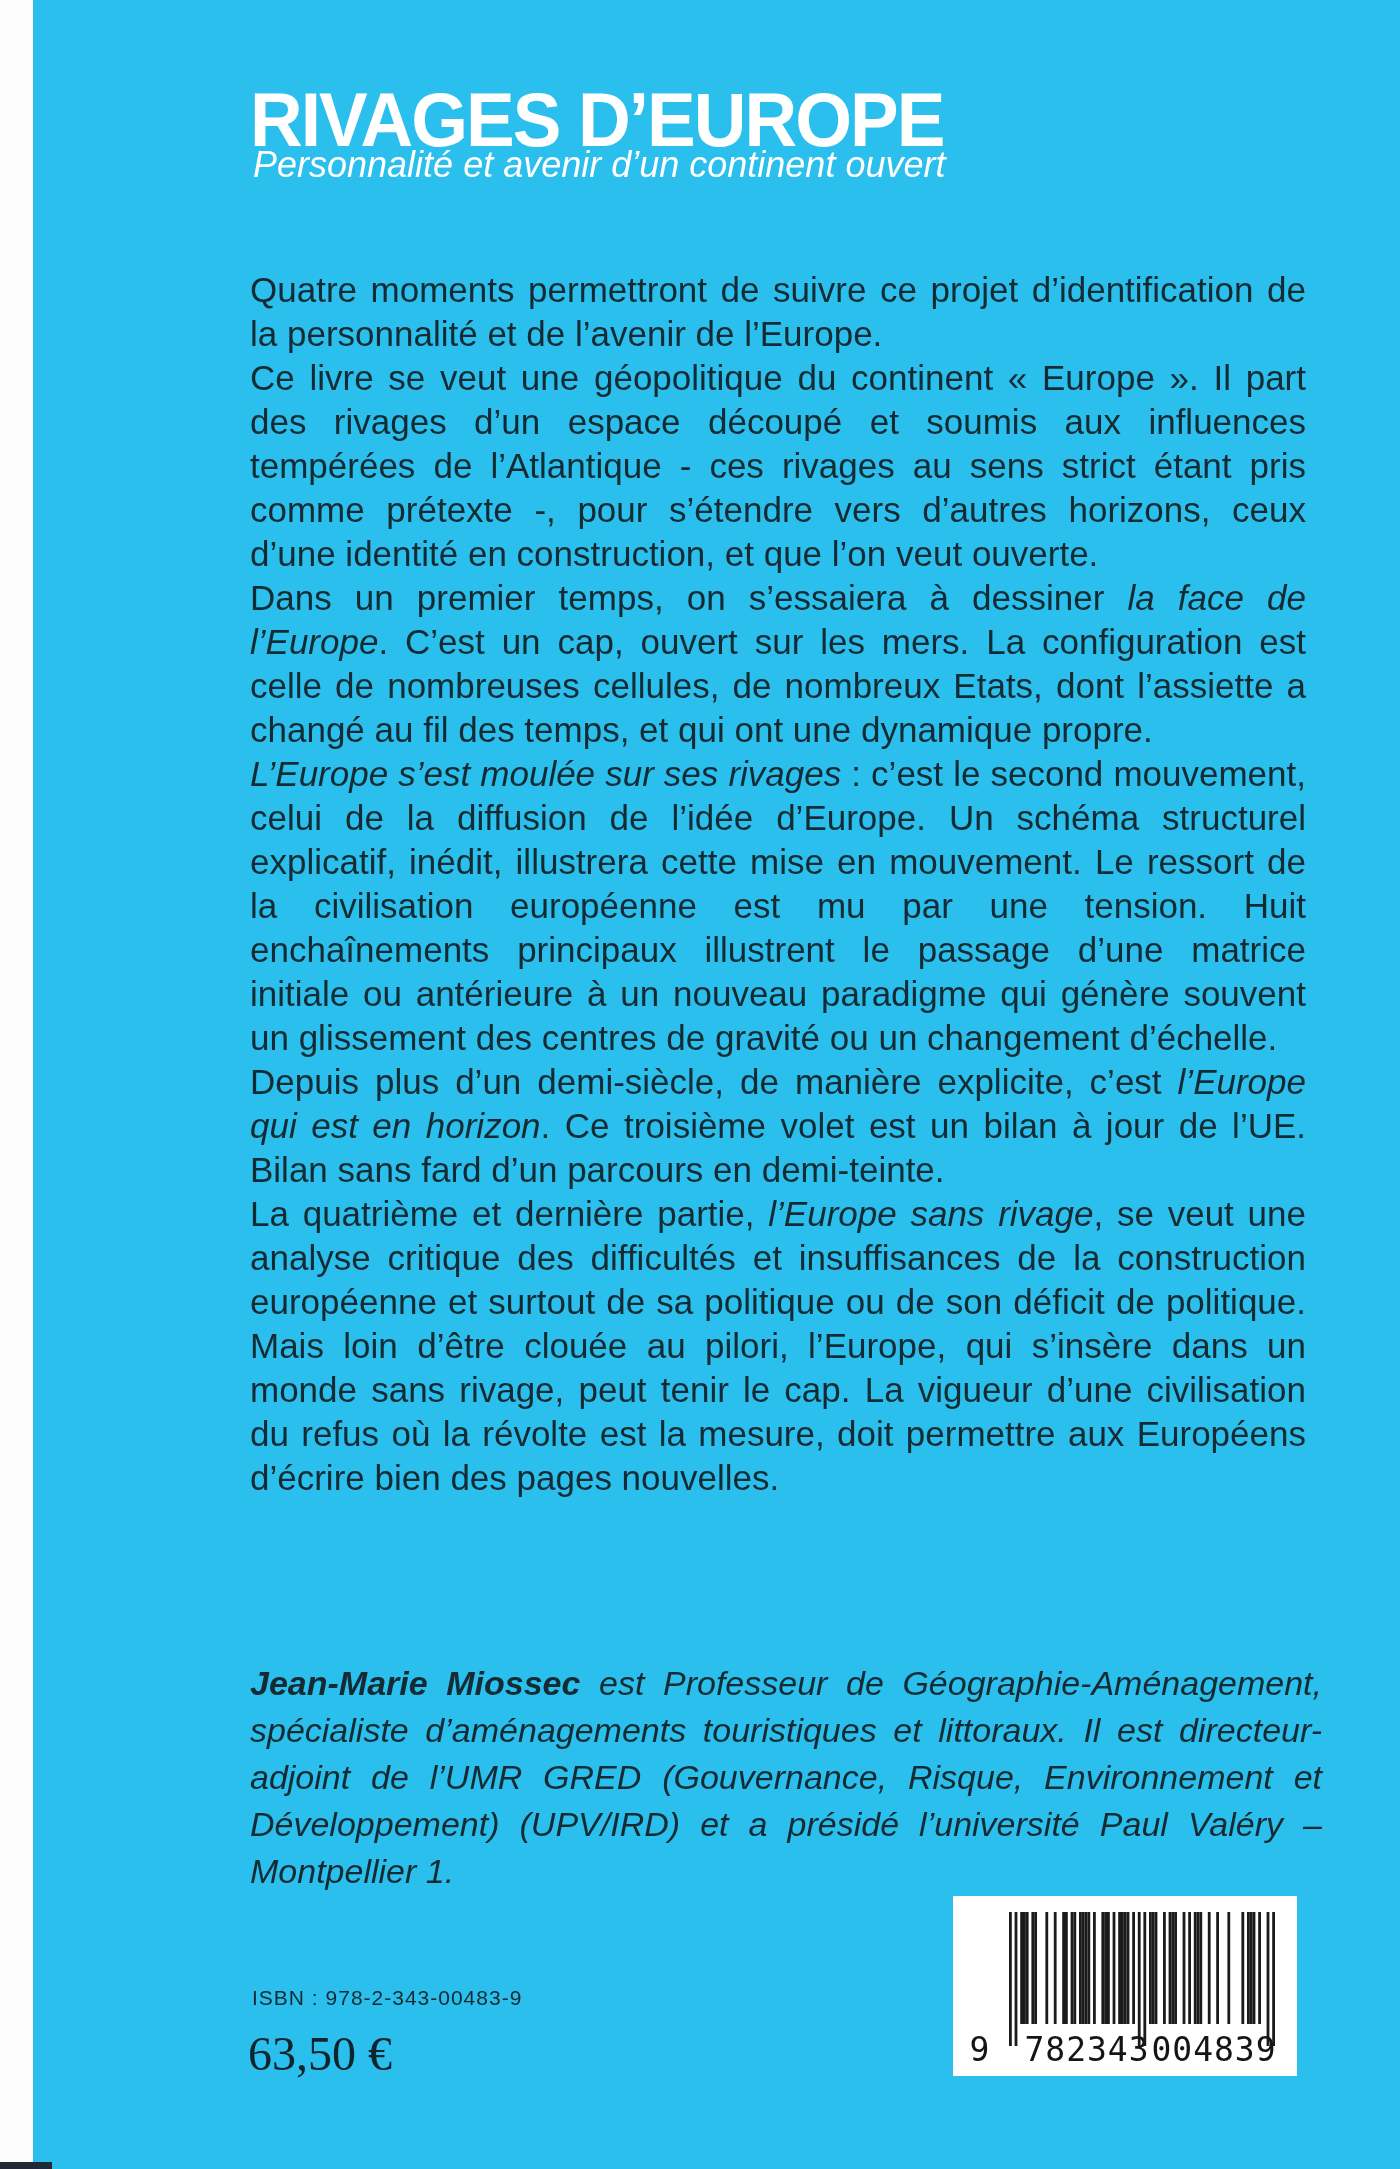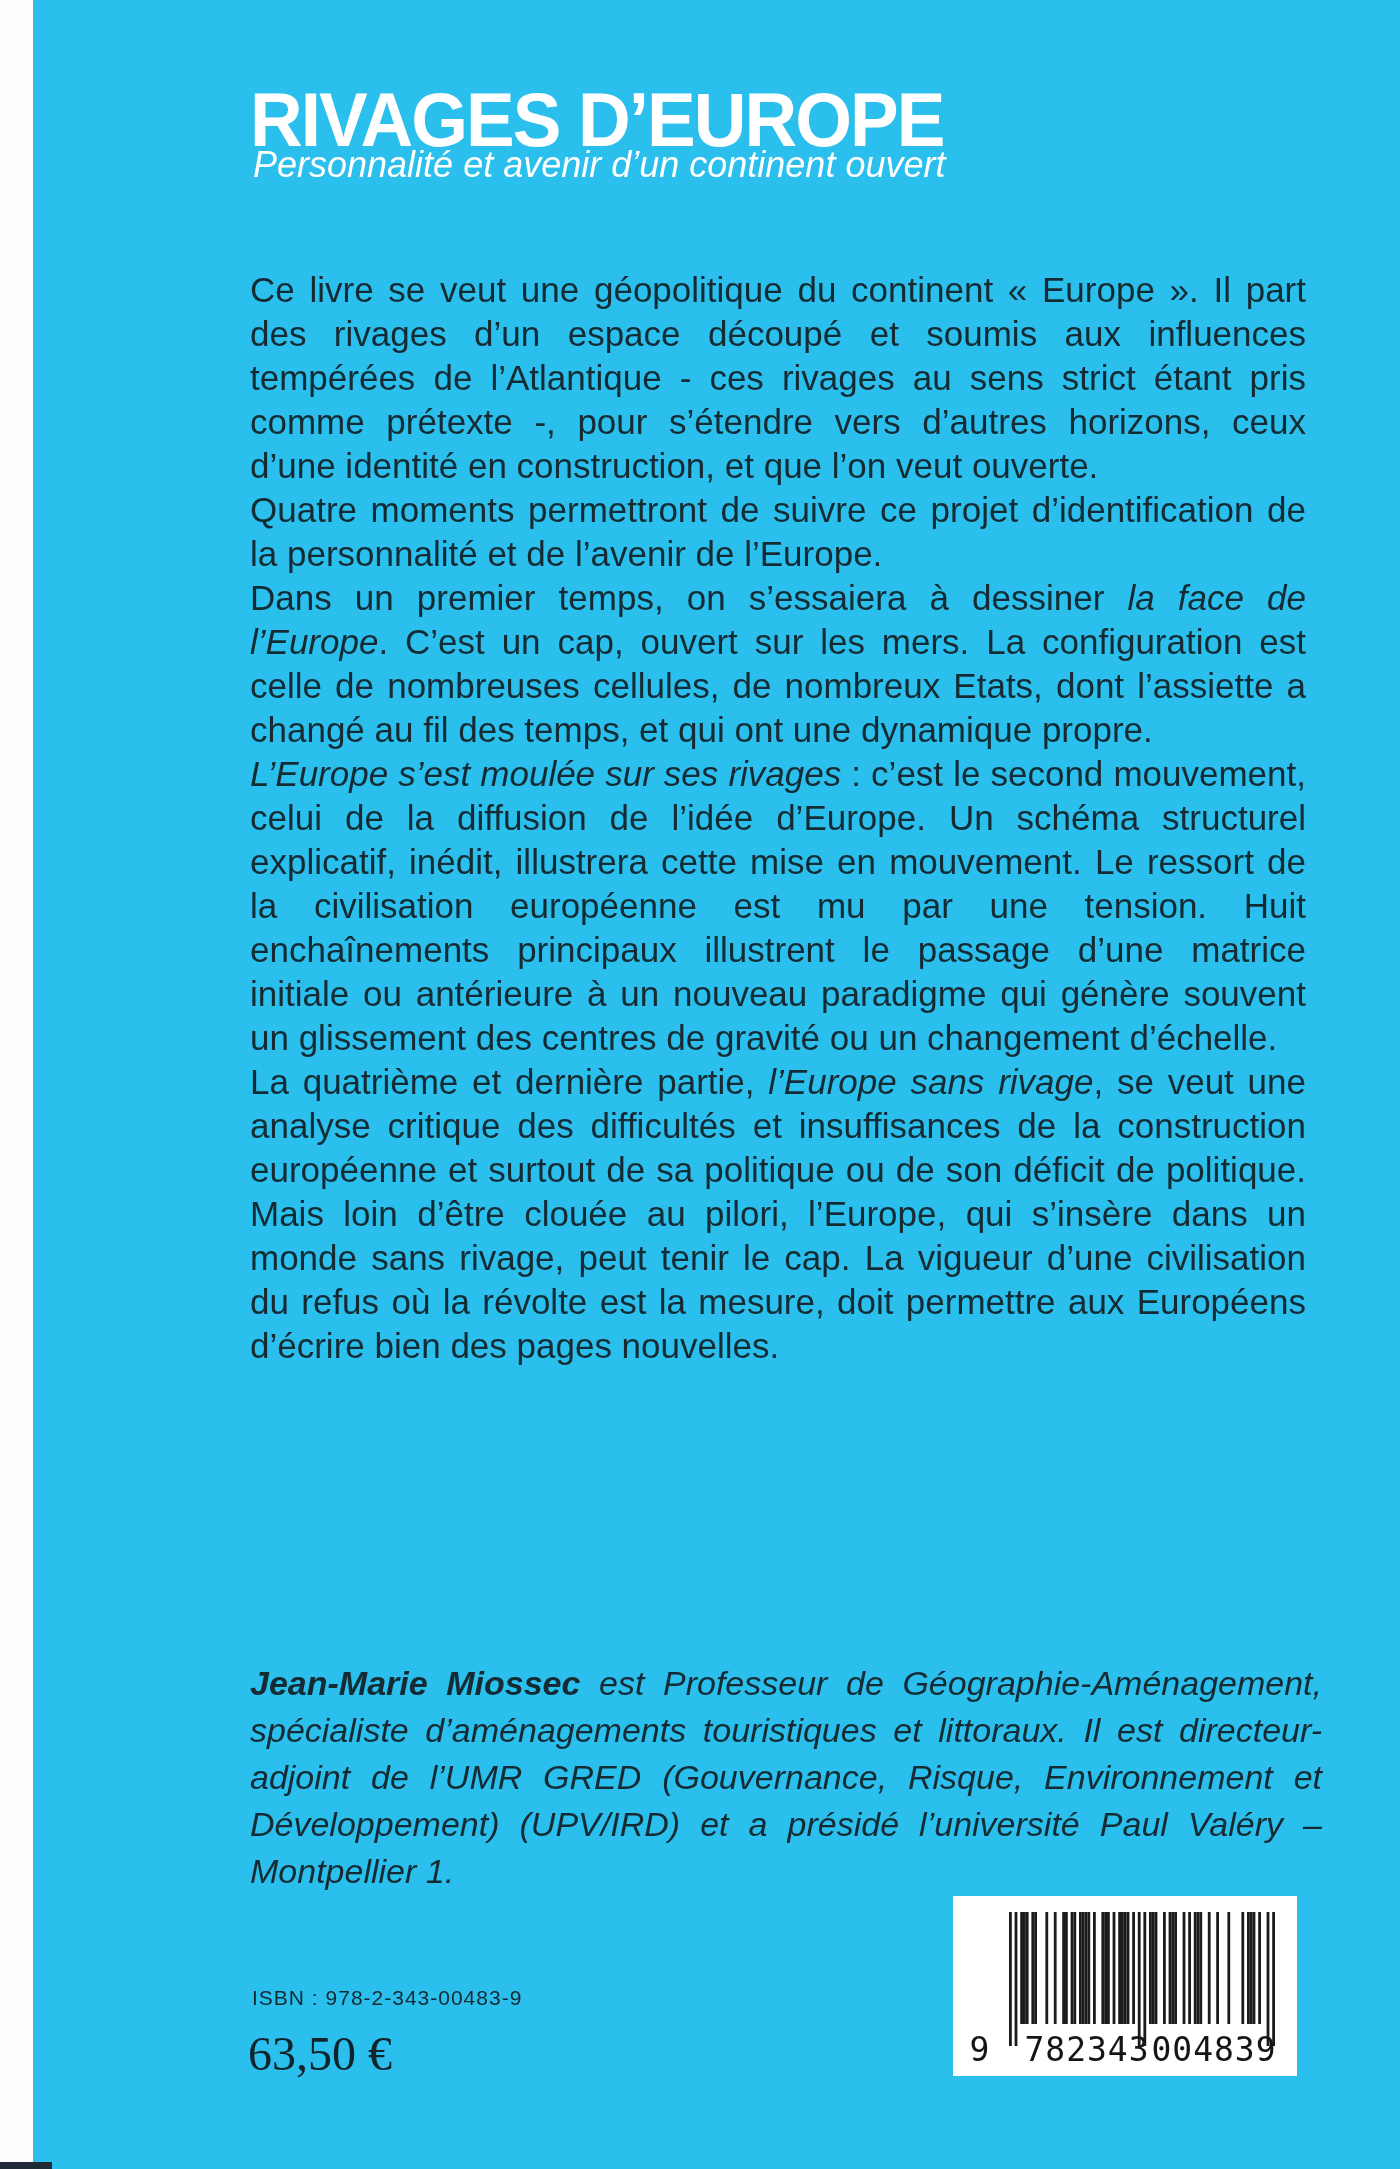--- a/index.html
+++ b/index.html
@@ -76,24 +76,25 @@
 </head>
 <body>
 
 <div class="left-strip"></div>
 <div class="corner-mark"></div>
 
 <div class="book-title">RIVAGES D’EUROPE</div>
 <div class="book-subtitle">Personnalité et avenir d’un continent ouvert</div>
 
 <div class="synopsis">
+    <p><span>Quatre moments permettront de suivre ce projet d’identification de la personnalité et de l’avenir de l’Europe.</span></p>
     <p><span>Ce livre se veut une géopolitique du continent « Europe ». Il part des rivages d’un espace découpé et soumis aux influences tempérées de l’Atlantique - ces rivages au sens strict étant pris comme prétexte -, pour s’étendre vers d’autres horizons, ceux d’une identité en construction, et que l’on veut ouverte.</span></p>
-    <p><span>Quatre moments permettront de suivre ce projet d’identification de la personnalité et de l’avenir de l’Europe.</span></p>
     <p><span>Dans un premier temps, on s’essaiera à dessiner </span><span class="seg-italic">la face de l’Europe</span><span>. C’est un cap, ouvert sur les mers. La configuration est celle de nombreuses cellules, de nombreux Etats, dont l’assiette a changé au fil des temps, et qui ont une dynamique propre.</span></p>
     <p><span class="seg-italic">L’Europe s’est moulée sur ses rivages</span><span> : c’est le second mouvement, celui de la diffusion de l’idée d’Europe. Un schéma structurel explicatif, inédit, illustrera cette mise en mouvement. Le ressort de la civilisation européenne est mu par une tension. Huit enchaînements principaux illustrent le passage d’une matrice initiale ou antérieure à un nouveau paradigme qui génère souvent un glissement des centres de gravité ou un changement d’échelle.</span></p>
+    <p><span>Depuis plus d’un demi-siècle, de manière explicite, c’est </span><span class="seg-italic">l’Europe qui est en horizon</span><span>. Ce troisième volet est un bilan à jour de l’UE. Bilan sans fard d’un parcours en demi-teinte.</span></p>
     <p><span>La quatrième et dernière partie, </span><span class="seg-italic">l’Europe sans rivage</span><span>, se veut une analyse critique des difficultés et insuffisances de la construction européenne et surtout de sa politique ou de son déficit de politique. Mais loin d’être clouée au pilori, l’Europe, qui s’insère dans un monde sans rivage, peut tenir le cap. La vigueur d’une civilisation du refus où la révolte est la mesure, doit permettre aux Européens d’écrire bien des pages nouvelles.</span></p>
   </div>
 
 <div class="author-bio"><span class="seg-italic seg-bold">Jean-Marie Miossec</span><span class="seg-italic"> est Professeur de Géographie-Aménagement, spécialiste d’aménagements touristiques et littoraux. Il est directeur-adjoint de l’UMR GRED (Gouvernance, Risque, Environnement et Développement) (UPV/IRD) et a présidé l’université Paul Valéry – Montpellier 1.</span></div>
 
 <div class="isbn-line">ISBN : 978-2-343-00483-9</div>
 <div class="price-line">63,50 €</div>
 
 <div class="barcode-panel">
   <svg class="barcode-svg" id="barcode-svg" width="344" height="152" viewBox="0 0 344 152">

